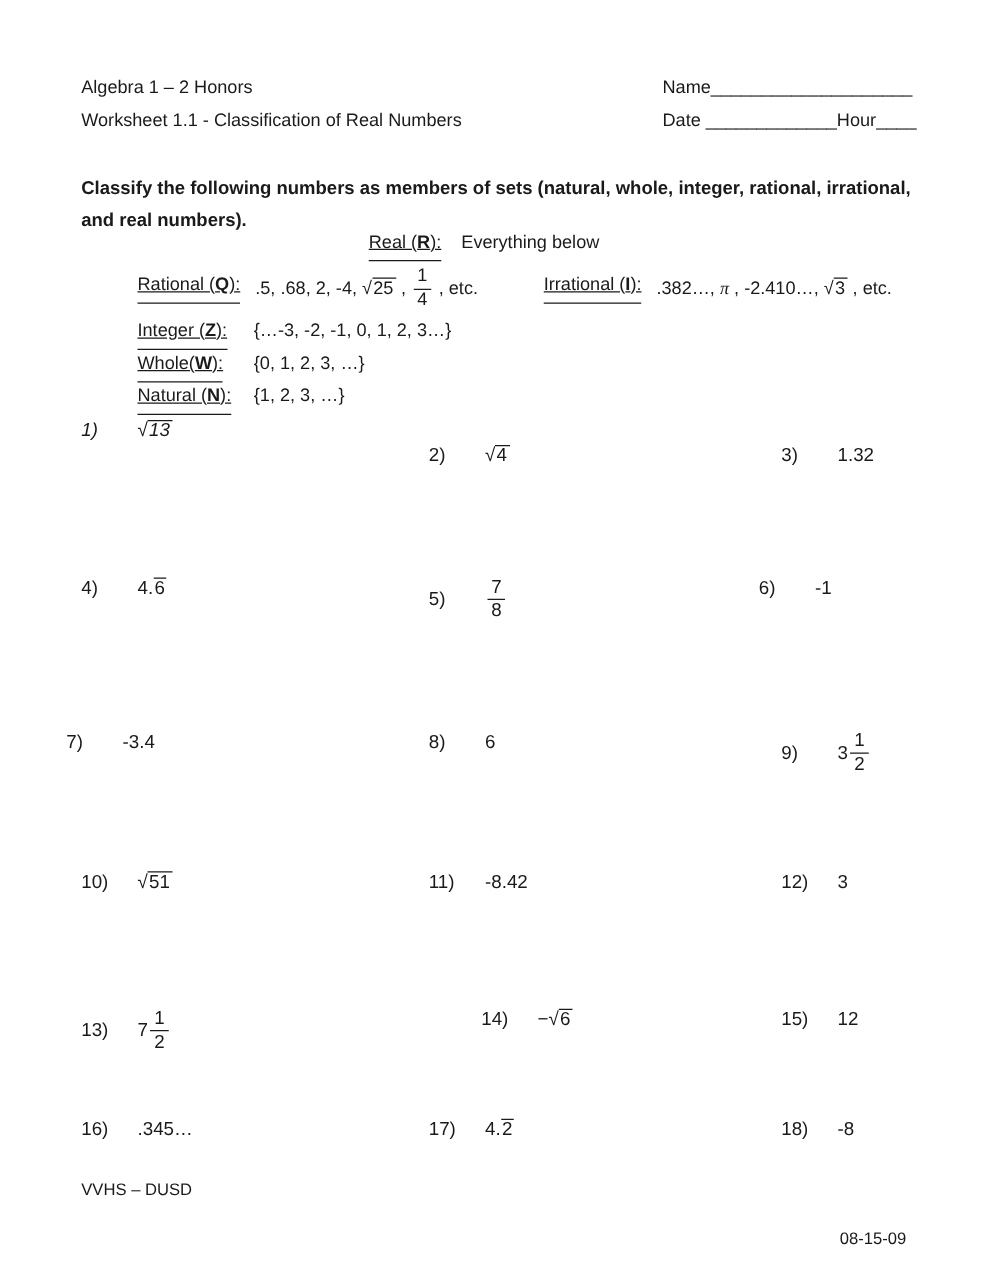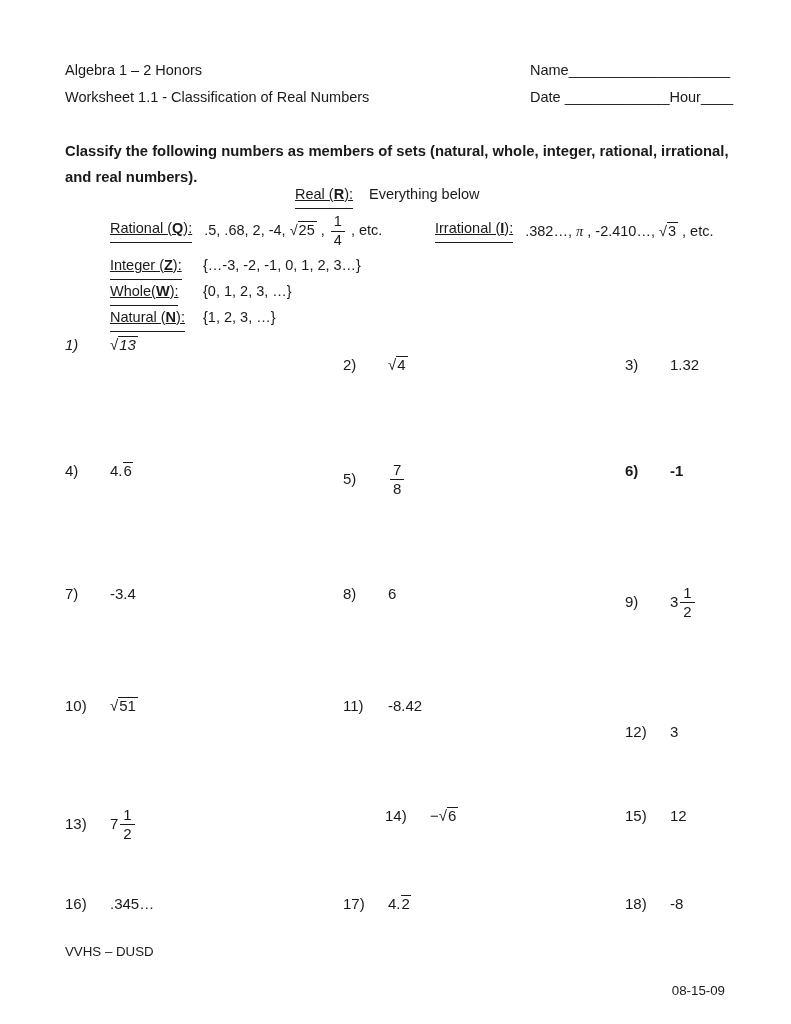--- a/index.html
+++ b/index.html
@@ -94,27 +94,27 @@
   <div class="abs def-natural">
     <span class="def-tab"><span class="def-label"><span>Natural (</span><b>N</b><span>):</span></span></span><span class="def-content"><span>{1, 2, 3, …}</span></span>
   </div>
 
   <div id="problems">
       <div class="problem" style="left: 65px; top: 336px; font-style: italic;"><span class="p-label">1)</span><span class="p-value"><span class="sqrt"><span class="sign">√</span><span class="radicand">13</span></span></span></div>
       <div class="problem" style="left: 343px; top: 356px;"><span class="p-label">2)</span><span class="p-value"><span class="sqrt"><span class="sign">√</span><span class="radicand">4</span></span></span></div>
       <div class="problem" style="left: 625px; top: 356px;"><span class="p-label">3)</span><span class="p-value"><span>1.32</span></span></div>
       <div class="problem" style="left: 65px; top: 462px;"><span class="p-label">4)</span><span class="p-value"><span>4.</span><span class="over">6</span></span></div>
       <div class="problem" style="left: 343px; top: 462px;"><span class="p-label">5)</span><span class="p-value"><span class="frac"><span class="num">7</span><span class="den">8</span></span></span></div>
-      <div class="problem" style="left: 625px; top: 462px; font-weight: bold;"><span class="p-label">6)</span><span class="p-value"><span>-1</span></span></div>
-      <div class="problem" style="left: 65px; top: 585px;"><span class="p-label">7)</span><span class="p-value"><span>-3.4</span></span></div>
+      <div class="problem" style="left: 607px; top: 462px;"><span class="p-label">6)</span><span class="p-value"><span>-1</span></span></div>
+      <div class="problem" style="left: 53px; top: 585px;"><span class="p-label">7)</span><span class="p-value"><span>-3.4</span></span></div>
       <div class="problem" style="left: 343px; top: 585px;"><span class="p-label">8)</span><span class="p-value"><span>6</span></span></div>
       <div class="problem" style="left: 625px; top: 585px;"><span class="p-label">9)</span><span class="p-value"><span>3</span><span class="frac"><span class="num">1</span><span class="den">2</span></span></span></div>
       <div class="problem" style="left: 65px; top: 697px;"><span class="p-label">10)</span><span class="p-value"><span class="sqrt"><span class="sign">√</span><span class="radicand">51</span></span></span></div>
       <div class="problem" style="left: 343px; top: 697px;"><span class="p-label">11)</span><span class="p-value"><span>-8.42</span></span></div>
-      <div class="problem" style="left: 625px; top: 697px; margin-top: 26px;"><span class="p-label">12)</span><span class="p-value"><span>3</span></span></div>
+      <div class="problem" style="left: 625px; top: 697px;"><span class="p-label">12)</span><span class="p-value"><span>3</span></span></div>
       <div class="problem" style="left: 65px; top: 807px;"><span class="p-label">13)</span><span class="p-value"><span>7</span><span class="frac"><span class="num">1</span><span class="den">2</span></span></span></div>
       <div class="problem" style="left: 343px; top: 807px; margin-left: 42px;"><span class="p-label">14)</span><span class="p-value"><span>−</span><span class="sqrt"><span class="sign">√</span><span class="radicand">6</span></span></span></div>
       <div class="problem" style="left: 625px; top: 807px;"><span class="p-label">15)</span><span class="p-value"><span>12</span></span></div>
       <div class="problem" style="left: 65px; top: 895px;"><span class="p-label">16)</span><span class="p-value"><span>.345…</span></span></div>
       <div class="problem" style="left: 343px; top: 895px;"><span class="p-label">17)</span><span class="p-value"><span>4.</span><span class="over">2</span></span></div>
       <div class="problem" style="left: 625px; top: 895px;"><span class="p-label">18)</span><span class="p-value"><span>-8</span></span></div>
     </div>
 
   <div class="abs footer-left">VVHS – DUSD</div>
   <div class="abs footer-right">08-15-09</div>

